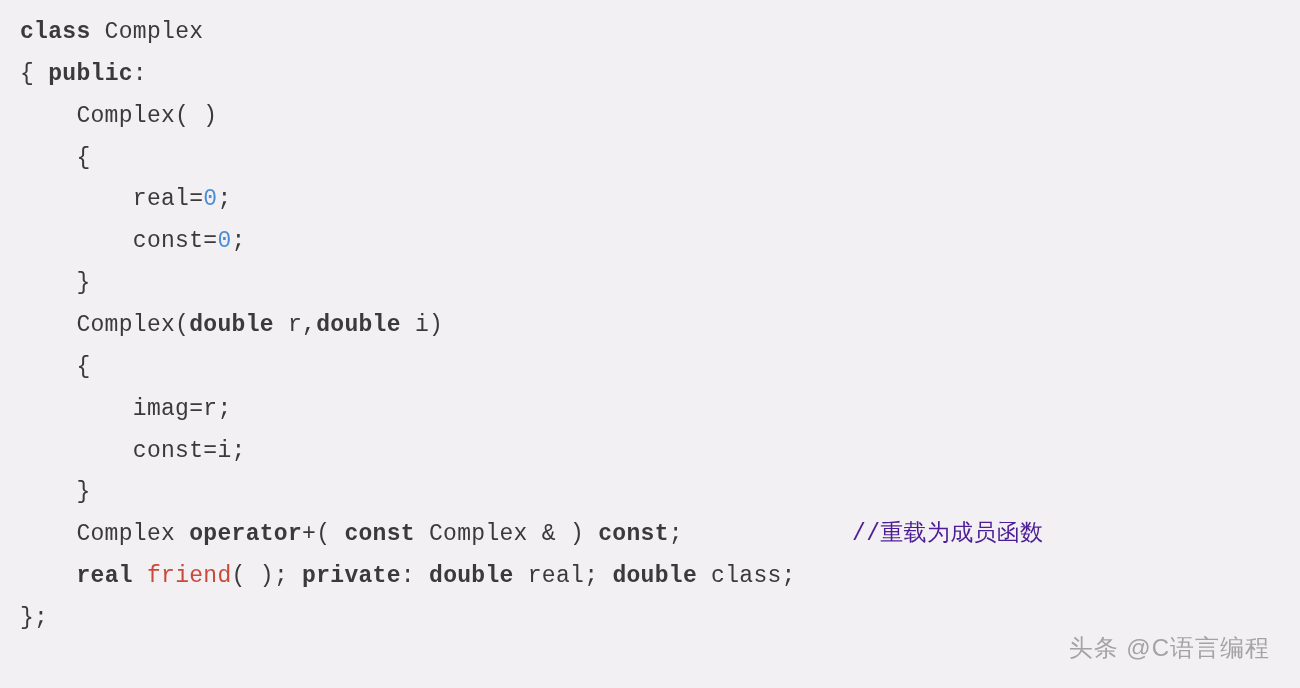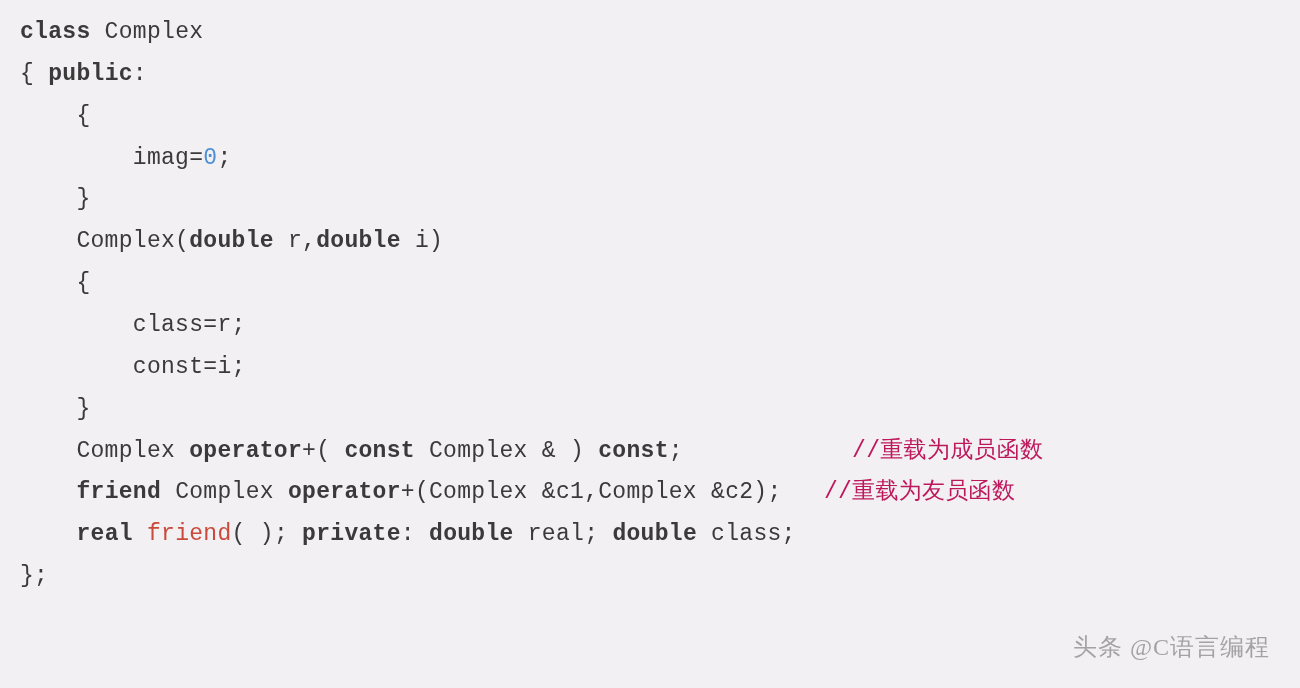--- a/index.html
+++ b/index.html
@@ -28,45 +28,46 @@
       color: #3a3a3a;
       font-weight: bold;
     }
     .num {
       color: #4a8fd6;
     }
     .fn {
       color: #c94a3a;
     }
     .comment {
-      color: #be185d;
+      color: #4c1d95;
     }
     .watermark {
       position: absolute;
       bottom: 18px;
       right: 30px;
       color: rgba(100, 100, 100, 0.55);
-      font-family: Liberation Serif, serif;
+      font-family: Liberation Sans, sans-serif;
       font-size: 24px;
       letter-spacing: 1px;
     }
   </style>
 </head>
 <body>
 
 <div class="code-block">
 <div class="code-line"><span class="kw">class</span><span> Complex</span></div>
 <div class="code-line"><span>{ </span><span class="kw">public</span><span>:</span></div>
+<div class="code-line">    Complex( )</div>
 <div class="code-line">    {</div>
-<div class="code-line"><span>        imag=</span><span class="num">0</span><span>;</span></div>
+<div class="code-line"><span>        real=</span><span class="num">0</span><span>;</span></div>
+<div class="code-line"><span>        const=</span><span class="num">0</span><span>;</span></div>
 <div class="code-line">    }</div>
 <div class="code-line"><span>    Complex(</span><span class="kw">double</span><span> r,</span><span class="kw">double</span><span> i)</span></div>
 <div class="code-line">    {</div>
-<div class="code-line">        class=r;</div>
+<div class="code-line">        imag=r;</div>
 <div class="code-line">        const=i;</div>
 <div class="code-line">    }</div>
 <div class="code-line"><span>    Complex </span><span class="kw">operator</span><span>+( </span><span class="kw">const</span><span> Complex &amp; ) </span><span class="kw">const</span><span>;</span><span>            </span><span class="comment">//重载为成员函数</span></div>
-<div class="code-line"><span>    </span><span class="kw">friend</span><span> Complex </span><span class="kw">operator</span><span>+(Complex &amp;c1,Complex &amp;c2);</span><span>   </span><span class="comment">//重载为友员函数</span></div>
 <div class="code-line"><span>    </span><span class="kw">real</span><span> </span><span class="fn">friend</span><span>( ); </span><span class="kw">private</span><span>: </span><span class="kw">double</span><span> real; </span><span class="kw">double</span><span> class;</span></div>
 <div class="code-line">};</div>
 </div>
 
 <div class="watermark">头条 @C语言编程</div>
 
 </body></html>

